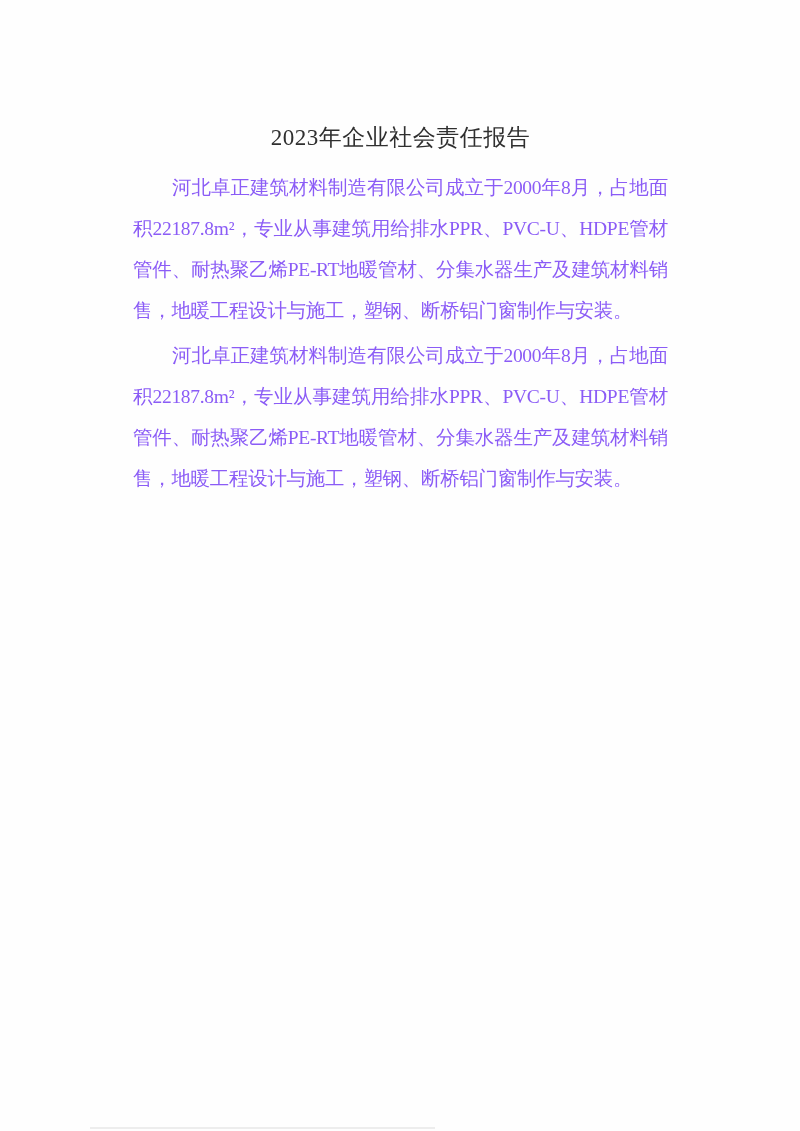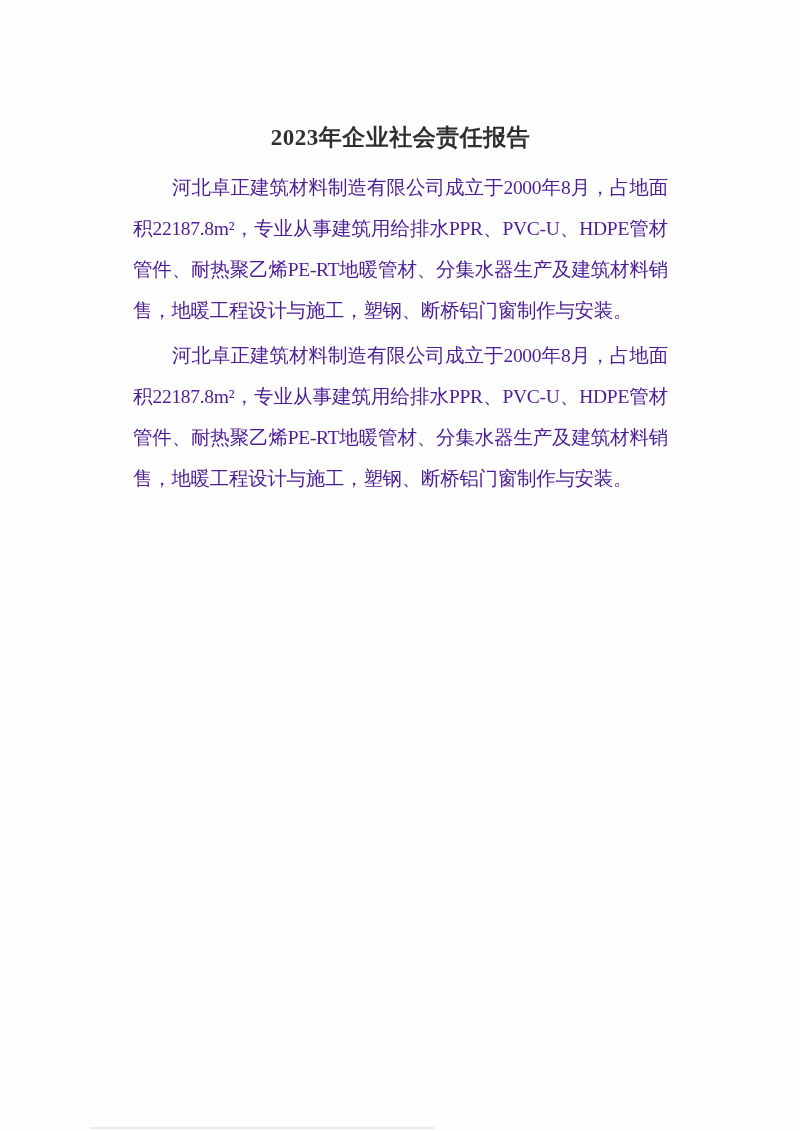--- a/index.html
+++ b/index.html
@@ -14,21 +14,21 @@
     box-sizing: border-box;
     background: #fefefe;
     overflow: hidden;
     padding: 122px 132px 0 133px;
     font-family: "Liberation Serif", "DejaVu Serif", serif;
     color: #474747;
   }
   .doc-title {
     margin: 0 0 13px 0;
     font-size: 23px;
-    font-weight: bold;
+    font-weight: normal;
     line-height: 32px;
     text-align: center;
     letter-spacing: 0.5px;
     color: #2f2f2f;
   }
   .section-heading {
     margin: 0;
     font-size: 20px;
     font-weight: bold;
     line-height: 32px;
@@ -36,21 +36,21 @@
     color: #333333;
   }
   .body-paragraph {
     margin: 0 0 4px 0;
     font-size: 19.5px;
     line-height: 41px;
     letter-spacing: -0.3px;
     text-align: justify;
     text-justify: inter-character;
     text-indent: 2em;
-    color: #4c1d95;
+    color: #8b5cf6;
   }
   .scan-artifact {
     position: absolute;
     left: 90px;
     bottom: 2px;
     width: 345px;
     height: 2px;
     background: #e6e6e6;
     opacity: 0.7;
   }

